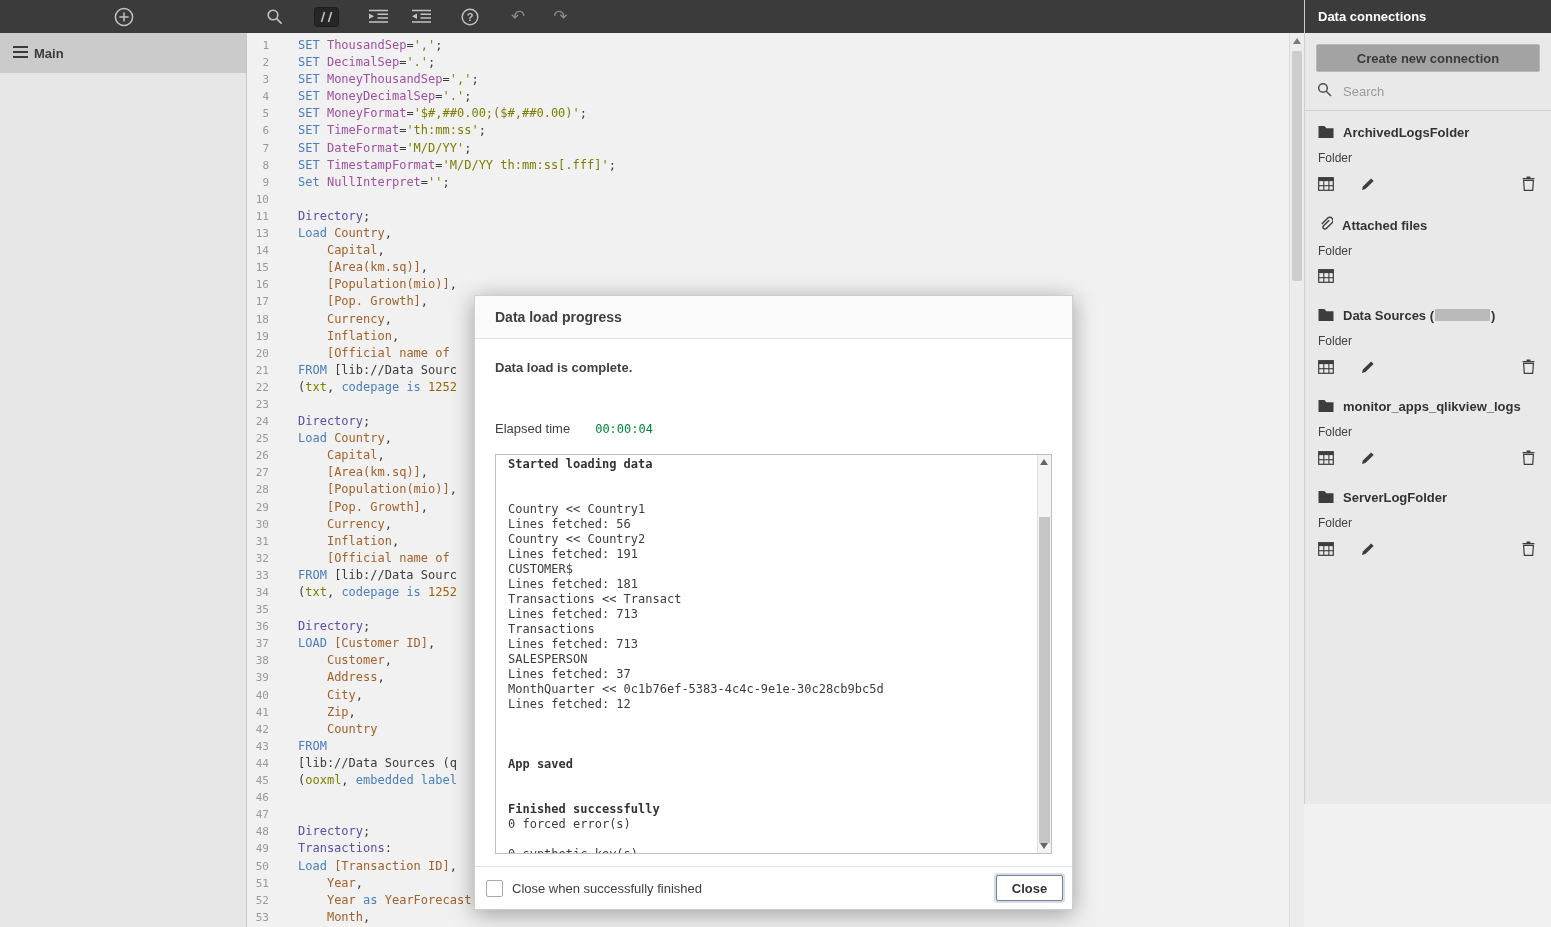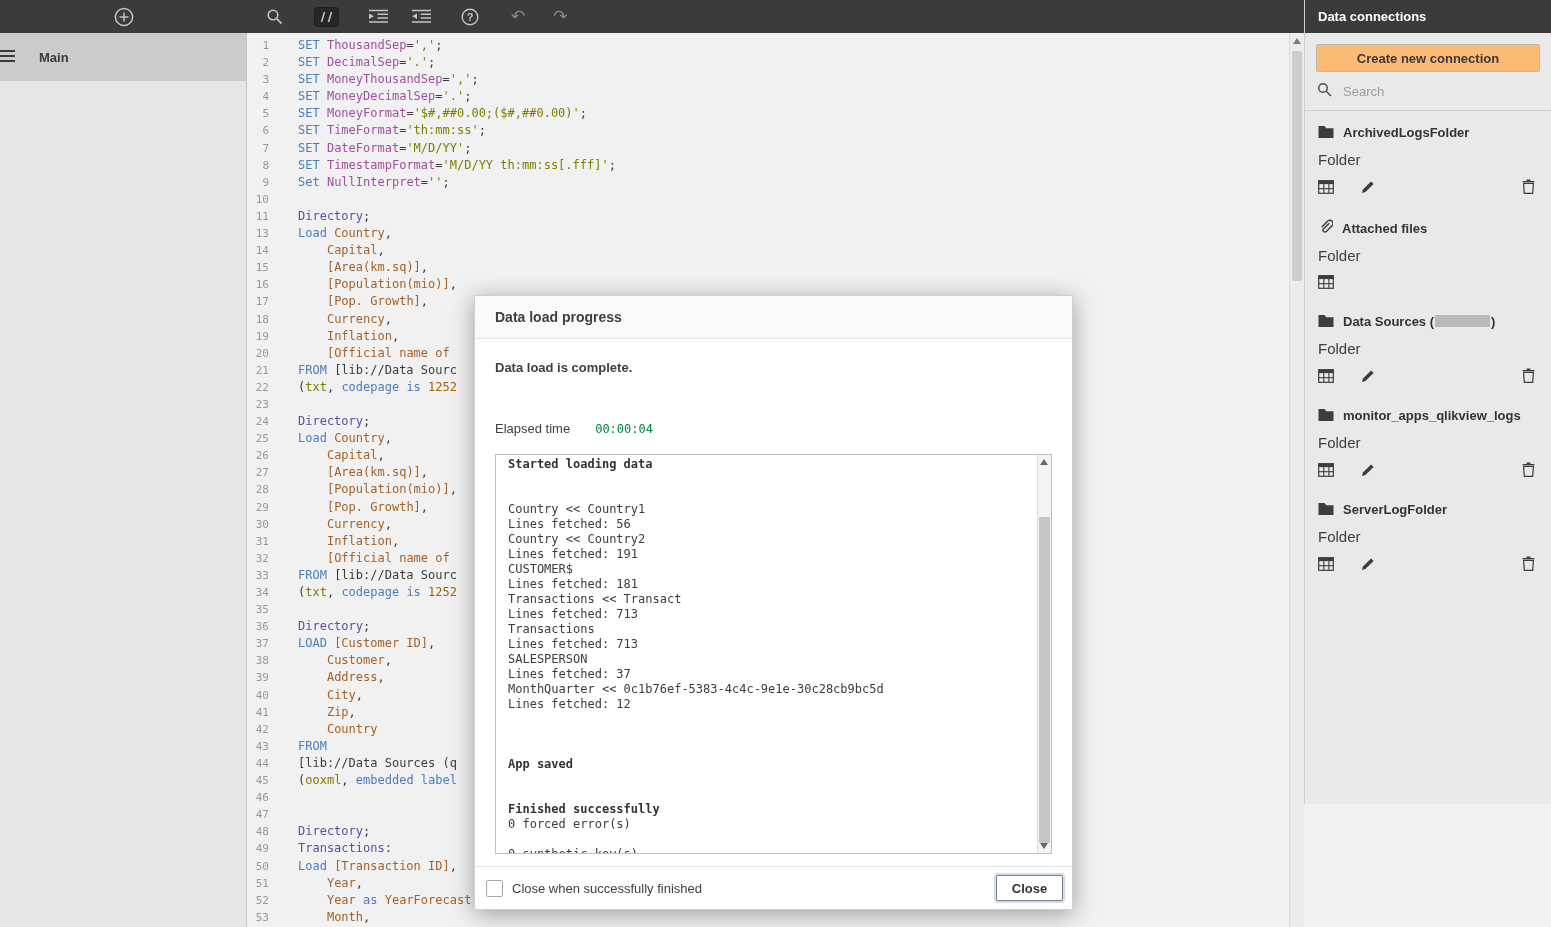--- a/index.html
+++ b/index.html
@@ -16,49 +16,49 @@
   .tool.search{margin-left:19px;}
   .tool.comment{margin-left:31px;}
   .tool.indent{margin-left:30px;}
   .tool.outdent{margin-left:24px;}
   .tool.help{margin-left:30px;}
   .tool.undo,.tool.redo{font-size:17px;color:#8a8a8a;line-height:1;}
   .tool.undo{margin-left:32px;}
   .tool.redo{margin-left:28px;}
   
   .sidebar{position:absolute;left:0;top:33px;width:247px;height:894px;background:#e6e6e6;border-right:1px solid #c6c6c6;box-sizing:border-box;}
-  .sidebar-tab{height:48px;background:#cbcbcb;display:flex;align-items:center;padding:0 0;gap:24px;font-size:13px;font-weight:bold;color:#3a3a3a;cursor:pointer;}
+  .sidebar-tab{height:40px;background:#cbcbcb;display:flex;align-items:center;padding:0 13px;gap:6px;font-size:13px;font-weight:bold;color:#3a3a3a;cursor:pointer;}
   
   .editor{position:absolute;left:247px;top:33px;width:1057px;height:894px;background:#f1f1f1;overflow:hidden;font-family:"DejaVu Sans Mono","Liberation Mono",monospace;font-size:12px;}
   .code{padding-top:4px;}
   .code-line{display:flex;height:17.1px;white-space:pre;}
   .lnum{flex:none;width:22px;padding-right:12px;text-align:right;color:#999;font-size:11px;line-height:17px;}
   .ltext{padding-left:17px;line-height:17px;}
   .tok-k{color:#4a7ebc;}
   .tok-v{color:#a050a0;}
   .tok-s{color:#7d7d00;}
   .tok-m{color:#5a4fa2;}
   .tok-f{color:#a2622b;}
   .tok-c{color:#a16207;}
   .tok-d{color:#3c3c3c;}
   .editor-scrollbar{position:absolute;right:0;top:0;width:15px;height:894px;background:#ececec;border-left:1px solid #dcdcdc;box-sizing:border-box;}
   .sb-up{position:absolute;top:5px;left:3px;width:0;height:0;border-left:4px solid transparent;border-right:4px solid transparent;border-bottom:6px solid #7a7a7a;}
   .sb-thumb{position:absolute;top:18px;left:2px;width:10px;height:230px;background:#cdcdcd;border-radius:2px;}
   
   .connections{position:absolute;right:0;top:0;width:247px;height:804px;background:#e9e9e9;border-left:1px solid #cfcfcf;box-sizing:border-box;}
   .panel-header{height:33px;background:#3b3b3b;color:#fff;font-size:13px;font-weight:bold;line-height:33px;padding-left:13px;}
-  .create-btn{display:block;margin:11px 11px 0;width:224px;height:28px;background:#fdba74;border:1px solid #b9b9b9;border-radius:2px;font-size:13px;font-weight:bold;color:#3a3a3a;font-family:inherit;cursor:pointer;}
+  .create-btn{display:block;margin:11px 11px 0;width:224px;height:28px;background:#a3a3a3;border:1px solid #b9b9b9;border-radius:2px;font-size:13px;font-weight:bold;color:#3a3a3a;font-family:inherit;cursor:pointer;}
   .search-row{display:flex;align-items:center;height:38px;padding:0 12px;border-bottom:1px solid #cfcfcf;color:#4f4f4f;}
   .search-row input{border:none;background:transparent;outline:none;margin-left:9px;font-size:13px;color:#333;width:185px;font-family:inherit;}
   .search-row input::placeholder{color:#9b9b9b;}
   .conn-item{padding:14px 13px 11px 13px;}
   .conn-name-row{font-size:13px;font-weight:bold;color:#333;}
   .conn-name-row .cicon{display:inline-block;margin-right:9px;vertical-align:-2px;}
   .redaction{display:inline-block;width:55px;height:12px;background:#b9b9b9;border-radius:1px;vertical-align:-1px;margin:0 1px;}
-  .conn-type{margin-top:9px;font-size:15px;color:#404040;}
+  .conn-type{margin-top:9px;font-size:12px;color:#404040;}
   .conn-actions{margin-top:11px;display:flex;align-items:center;}
   .conn-actions .action{display:inline-flex;cursor:pointer;}
   .conn-actions .action.edit{margin-left:27px;}
   .conn-actions .action.delete{margin-left:auto;margin-right:3px;}
   
   .modal{position:absolute;left:474px;top:295px;width:599px;height:615px;background:#fff;border:1px solid #cfcfcf;box-sizing:border-box;box-shadow:0 4px 22px rgba(0,0,0,0.35);}
   .modal-header{height:42px;line-height:42px;background:#fafafa;border-bottom:1px solid #e3e3e3;padding:0 20px;font-size:14px;font-weight:bold;color:#404040;}
   .modal-status{position:absolute;top:64px;left:20px;font-size:13px;font-weight:bold;color:#404040;}
   .modal-elapsed{position:absolute;top:125px;left:20px;font-size:13px;color:#404040;}
   .el-value{margin-left:25px;font-family:"DejaVu Sans Mono","Liberation Mono",monospace;font-size:12px;color:#00873d;}

